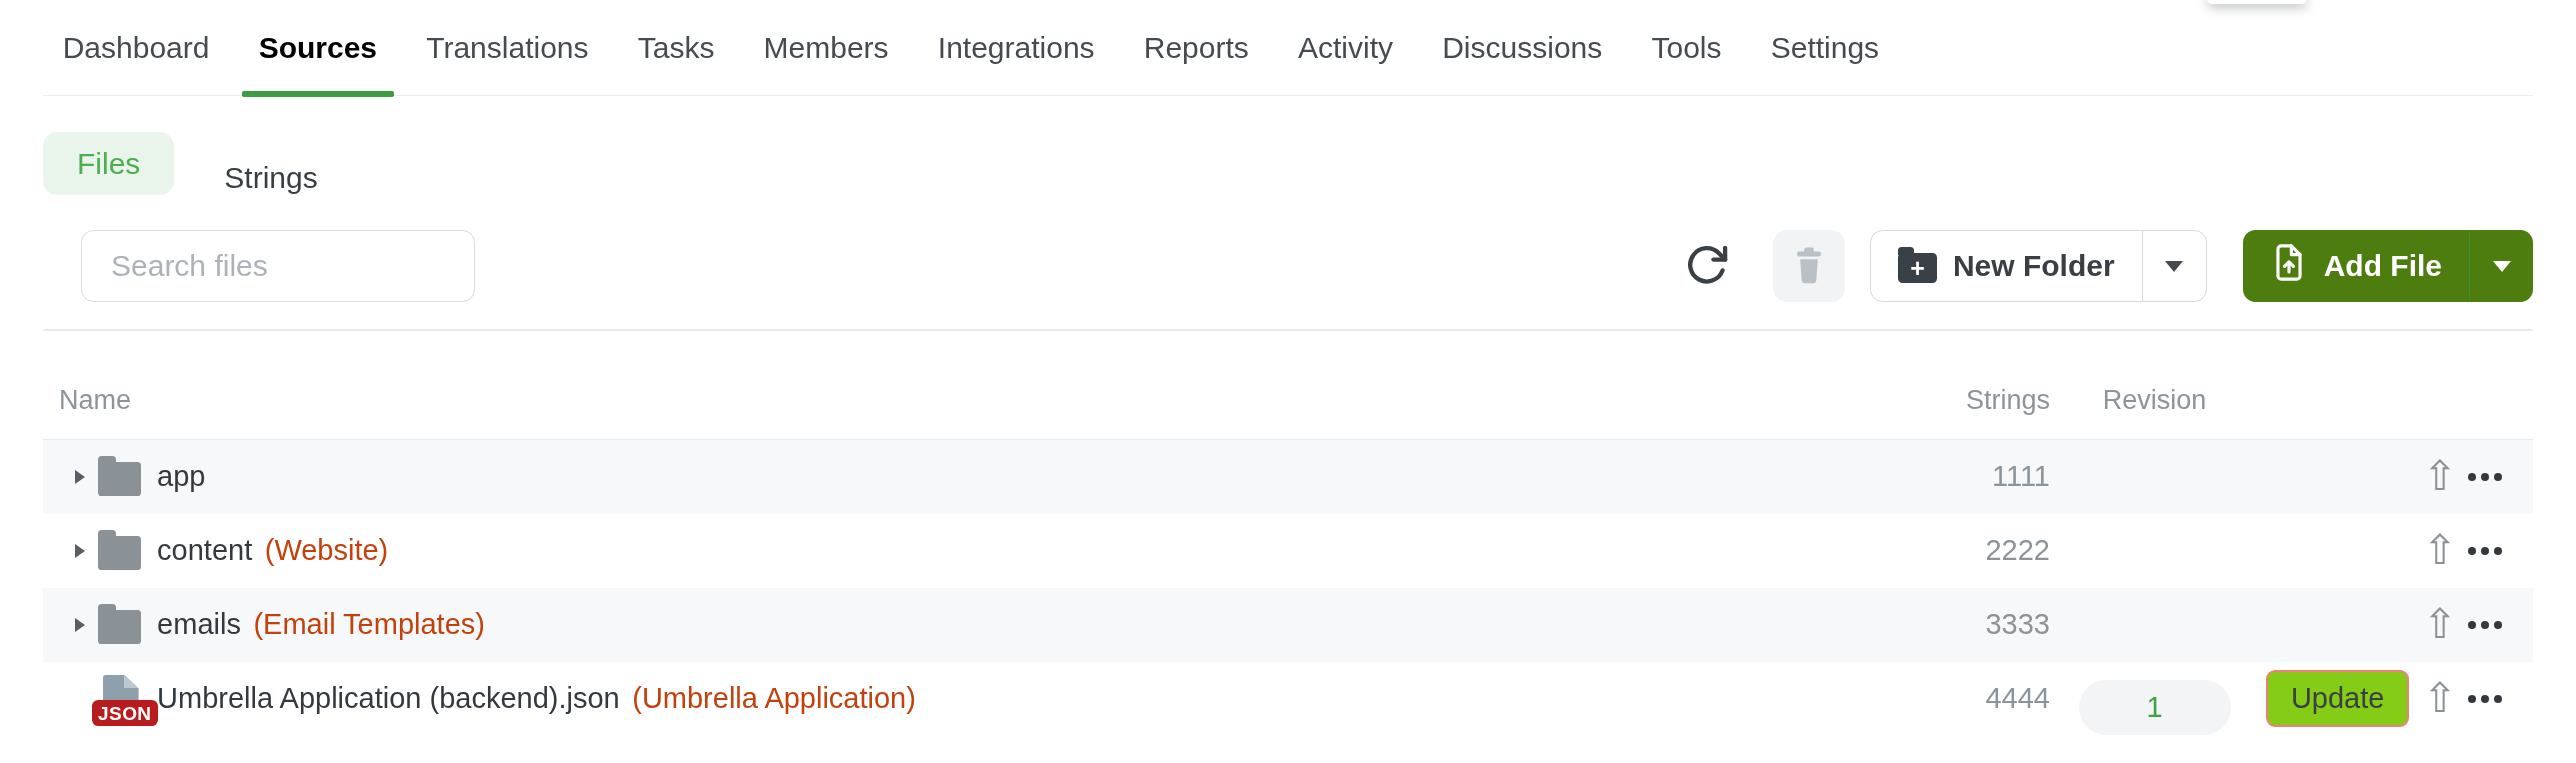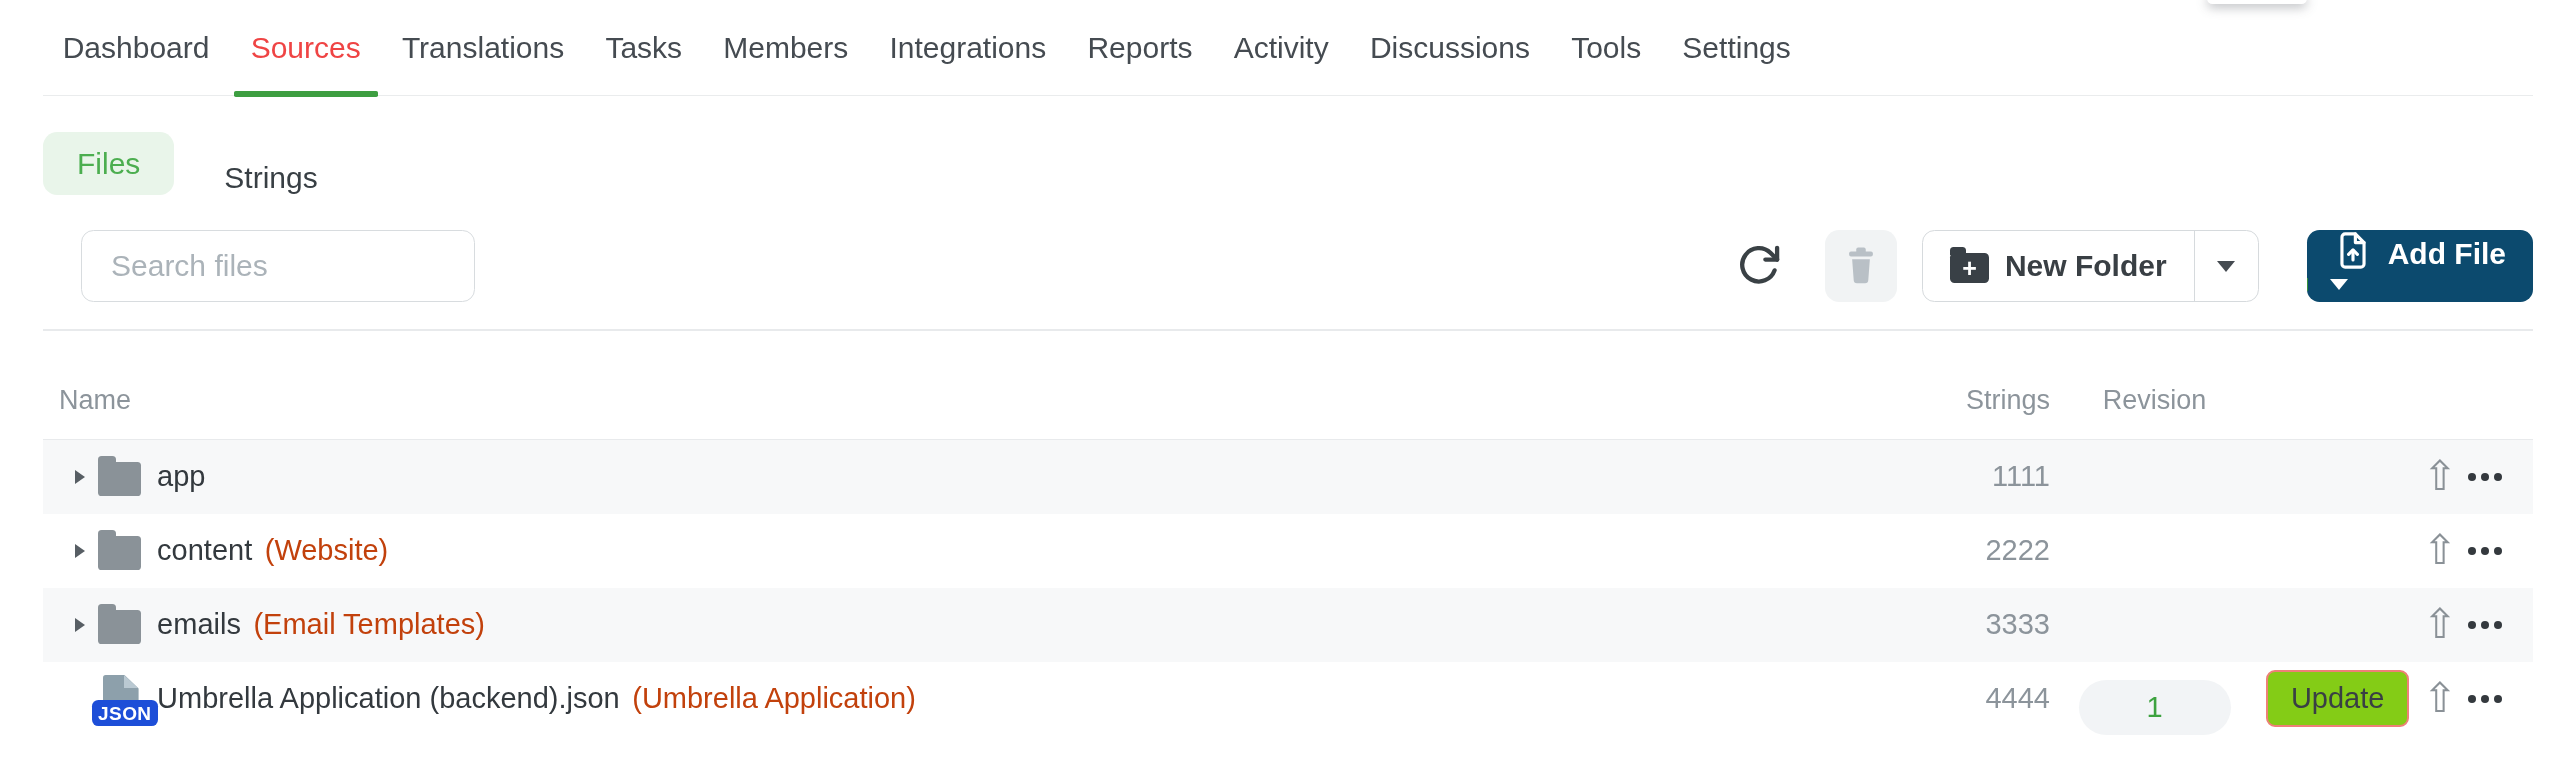--- a/index.html
+++ b/index.html
@@ -9,25 +9,25 @@
     font-family:"Liberation Sans","DejaVu Sans",sans-serif;
     color:#33393e; overflow:hidden;
   }
   .page { position:relative; width:2576px; height:764px; padding:0 43px; overflow:hidden; }
 
   
   .artifact { position:absolute; top:-7.2px; left:2207px; width:100px; height:10.7px;
     background:#fff; border-radius:7.2px; box-shadow:0 3.6px 10.7px rgba(110,116,122,.45); }
 
   
-  .topnav { display:flex; align-items:stretch; height:96px; border-bottom:1.8px solid #eaeced; padding-left:0; }
+  .topnav { display:flex; align-items:stretch; height:96px; border-bottom:1.8px solid #eaeced; padding-left:0;gap:8px; }
   .nav-item { position:relative; display:flex; align-items:center; padding:0 20.6px;
     font-size:30px; color:#454b51; text-decoration:none; cursor:pointer; white-space:nowrap; }
   .nav-item:first-child { padding-left:19.7px; }
-  .nav-item.active { color:#ef4444; font-weight:400; }
+  .nav-item.active { color:#000000; font-weight:700; }
   .nav-item.active::after { content:""; position:absolute; left:3.6px; right:3.6px; bottom:-1.8px;
     height:6.3px; background:#3d9e41; border-radius:1.8px; }
 
   
   .tabs { margin-top:36px; display:flex; align-items:flex-end; height:63px; }
   .tab-pill { height:63px; display:flex; align-items:center; padding:0 34px; border-radius:14.3px;
     background:#e9f5ea; color:#4cae50; font-size:30px; cursor:pointer; }
   .tab-plain { margin-left:50px; font-size:30px; color:#383f44; cursor:pointer; }
 
   
@@ -43,21 +43,21 @@
   .trash-btn { width:72px; height:72px; margin-left:39px; border-radius:14.3px; background:#f1f3f4; cursor:default; }
 
   .split-btn { display:flex; height:72px; margin-left:25px; border:1.8px solid #d6dadd;
     border-radius:12.5px; background:#fff; overflow:hidden; }
   .split-main { display:flex; align-items:center; gap:16px; padding:0 27px; font-size:30px;
     font-weight:600; color:#393f44; background:none; border:none; cursor:pointer; font-family:inherit; }
   .split-caret { width:64px; display:flex; align-items:center; justify-content:center;
     background:none; border:none; border-left:1.8px solid #d6dadd; cursor:pointer; }
   .caret-down { width:0; height:0; border-left:9.8px solid transparent; border-right:9.8px solid transparent;
     border-top:11.6px solid #454b51; }
-  .split-btn.green { margin-left:48px; border:none; background:#0c4a6e;flex-direction:column; }
+  .split-btn.green { margin-left:36px; border:none; background:#4d7c0f; }
   .split-btn.green .split-main { color:#fff; }
   .split-btn.green .split-caret { border-left:1.8px solid #37913b; }
   .split-btn.green .caret-down { border-top-color:#ffffff; }
 
   .folder-plus { position:relative; width:39px; height:30px; background:#394046; border-radius:4.5px; margin-top:4.5px; }
   .folder-plus::before { content:""; position:absolute; top:-6.3px; left:0; width:16px; height:8px;
     background:#394046; border-radius:3.6px 3.6px 0 0; }
   .folder-plus .plus { position:absolute; inset:0; display:flex; align-items:center;
     justify-content:center; color:#fff; font-size:25px; font-weight:700; line-height:1; }
 
@@ -87,21 +87,21 @@
   .icon-slot { width:43px; margin-left:3.6px; flex:none; display:flex; justify-content:center; }
   .folder-ic { position:relative; width:43px; height:34px; background:#8a9298; border-radius:3.6px; margin-top:5.4px; }
   .folder-ic::before { content:""; position:absolute; top:-6.3px; left:0; width:18px; height:9px;
     background:#8a9298; border-radius:3.6px 3.6px 0 0; }
 
   .json-icon { position:relative; width:43px; height:48px; }
   .json-page { position:absolute; top:0; left:4.5px; width:36px; height:43px; background:#8da0ab;
     border-radius:2.7px; clip-path:polygon(0 0,60% 0,100% 32%,100% 100%,0 100%); }
   .json-fold { position:absolute; top:0; left:26px; width:0; height:0;
     border-bottom:13.4px solid #bac9d2; border-right:14.3px solid transparent; }
-  .json-badge { position:absolute; bottom:-3.6px; left:-6.3px; background:#1d4ed8; color:#fff;
+  .json-badge { position:absolute; bottom:-3.6px; left:-6.3px; background:#b91c1c; color:#fff;
     font-size:19px; font-weight:700; padding:3.6px 6.3px; border-radius:6.3px; line-height:1; letter-spacing:0.4px; }
 
   .row-name { margin-left:16px; font-size:29px; color:#33393e; white-space:nowrap; cursor:pointer; }
   .row-note { margin-left:12.5px; font-size:29px; color:#c2410c; white-space:nowrap; }
   .row-strings { font-size:29px; color:#8c949b; }
 
   .rev-badge { min-width:152px; height:55px; border-radius:28px; background:#f2f4f6;
     display:flex; align-items:center; justify-content:center; font-size:29px; color:#3da23f; }
 
   .update-btn { height:57px; padding:0 23px; border:2.7px solid #ee8077; border-radius:9px;

